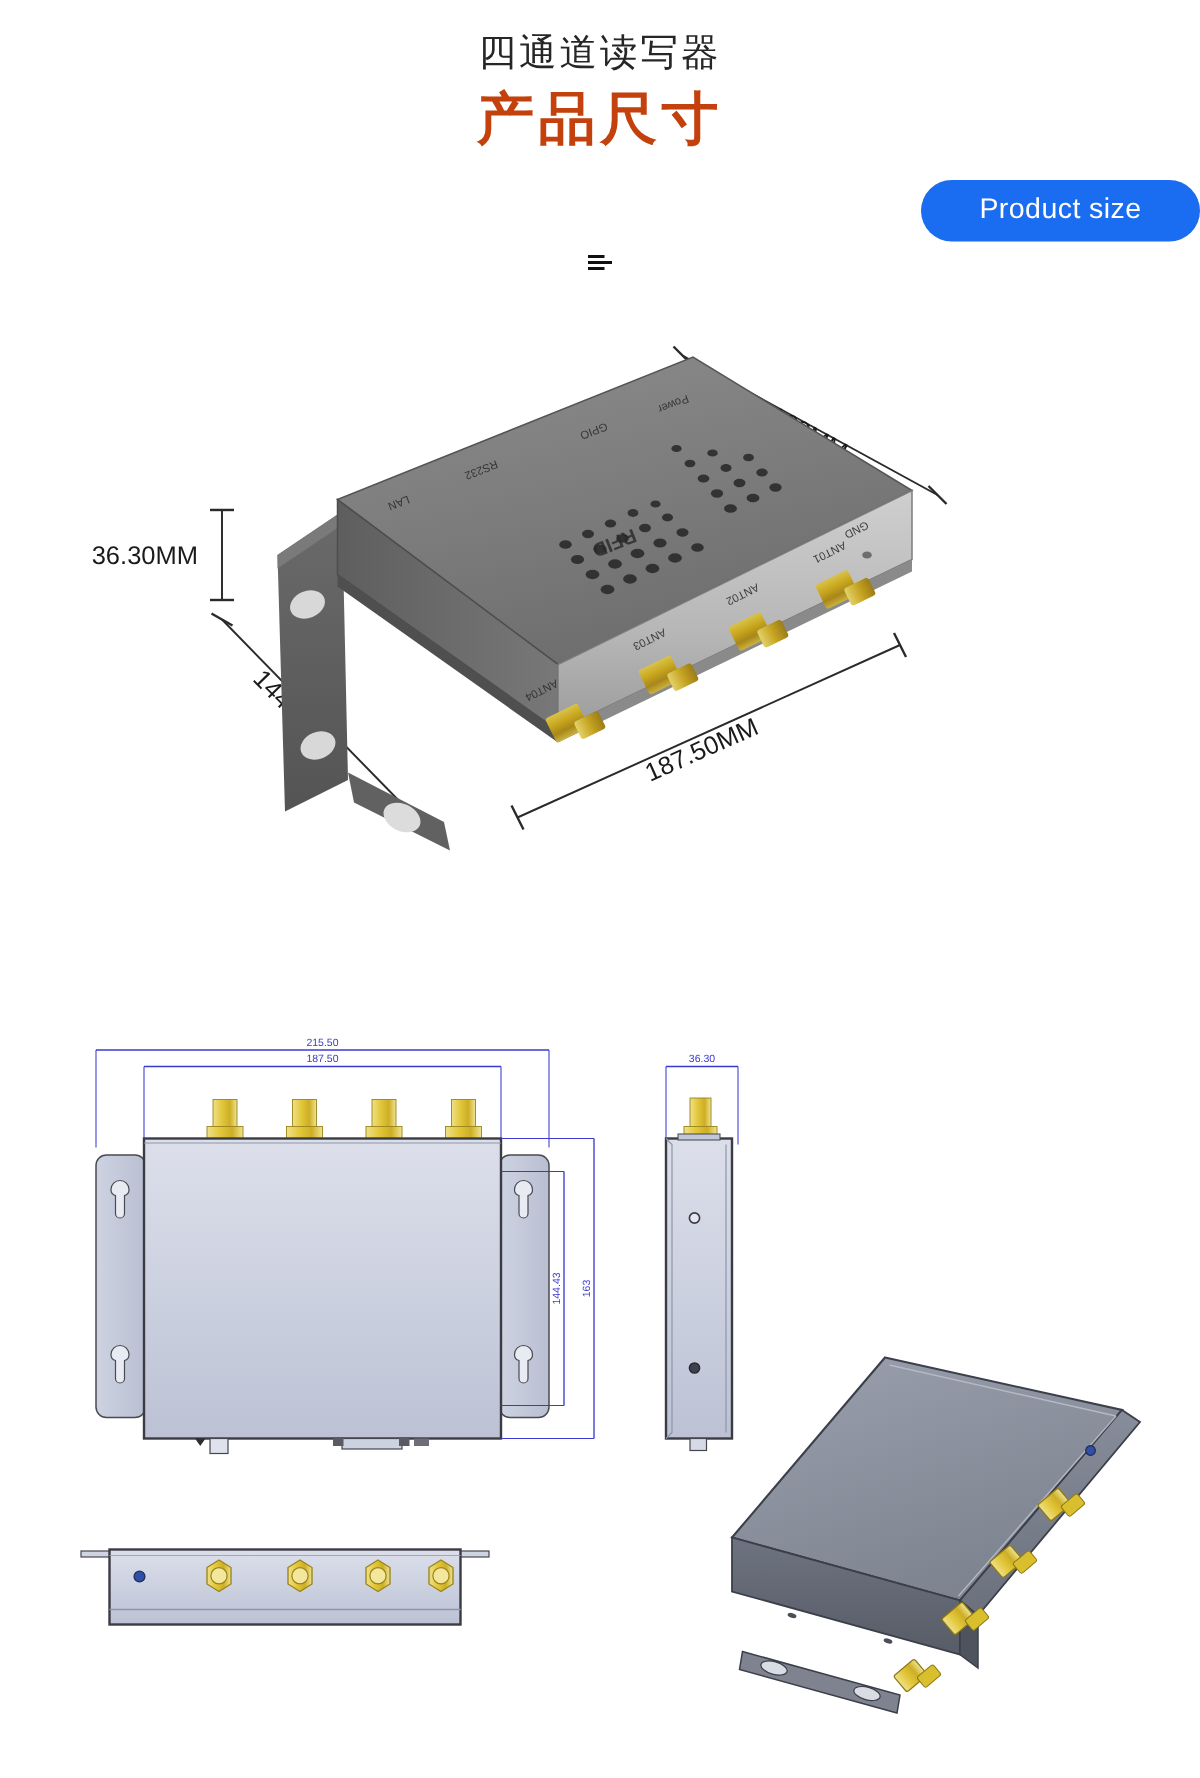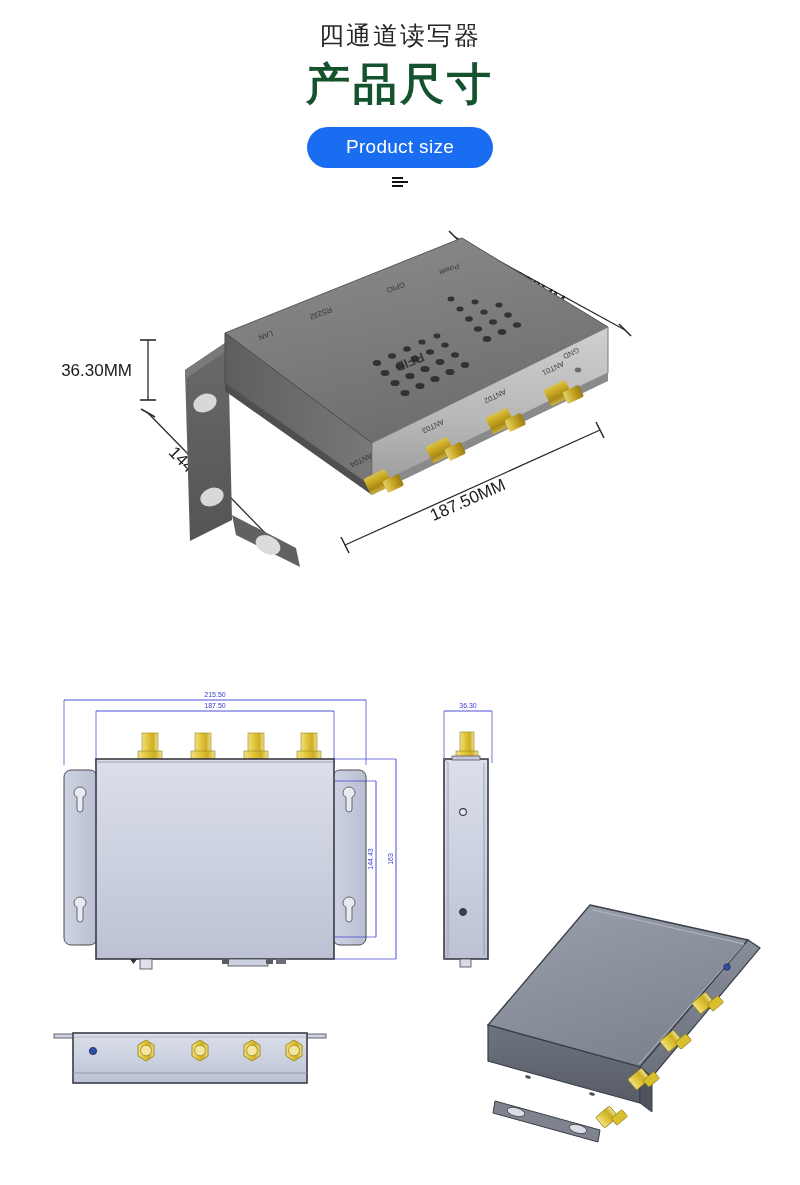--- a/index.html
+++ b/index.html
@@ -32,31 +32,31 @@
   }
   .header-sub {
     font-size: 25px;
     font-weight: 400;
     letter-spacing: 2px;
     color: #262626;
     line-height: 1.1;
     margin: 0;
   }
   .header-title {
-    font-size: 44px;
+    font-size: 38px;
     font-weight: bold;
     letter-spacing: 3px;
-    color: #14532d;
+    color: #c2410c;
     line-height: 1.15;
     margin: 9px 0 0 0;
   }
   .pill-wrap {
     margin-top: 18px;
     display: flex;
-    justify-content: center;
+    justify-content: flex-end;
   }
   .pill {
     background: #1a6df0;
     color: #ffffff;
     font-size: 19px;
     border-radius: 22px;
     padding: 9px 38px 10px 38px;
     letter-spacing: 0.3px;
     display: inline-block;
     line-height: 1.15;

